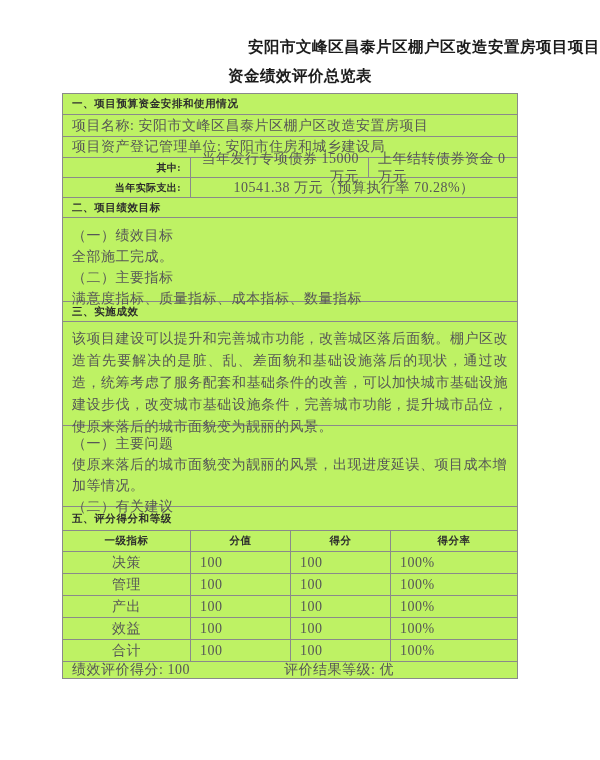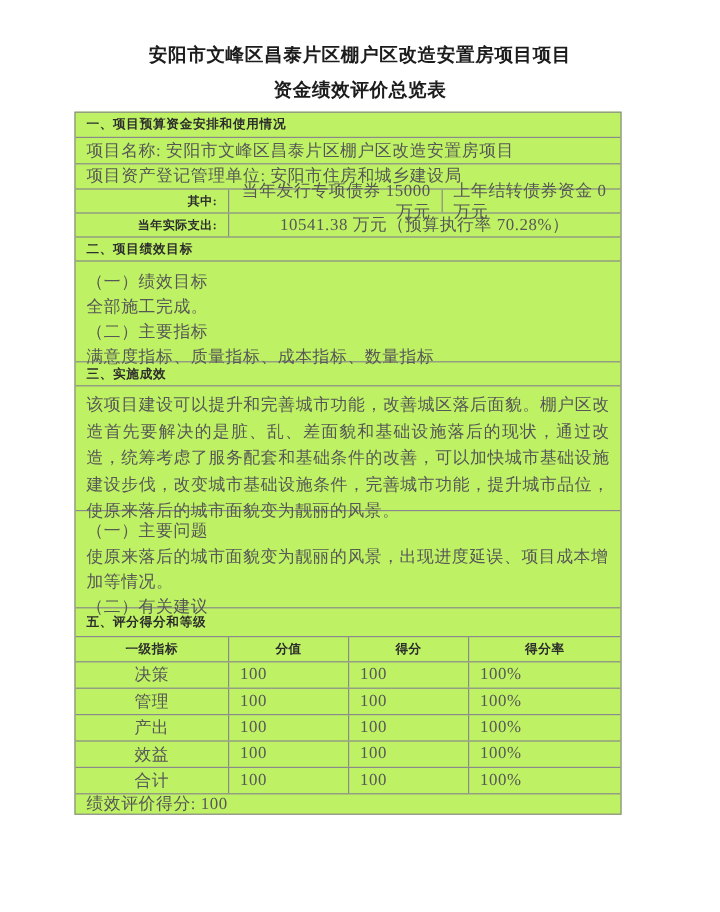--- a/index.html
+++ b/index.html
@@ -8,21 +8,21 @@
     width: 600px; height: 760px;
     font-family: "Liberation Serif", serif;
     -webkit-font-smoothing: antialiased;
   }
   .page { position: relative; width: 600px; height: 760px; overflow: hidden; background: #ffffff; }
 
   .doc-title {
     text-align: center; font-weight: bold; font-size: 15.5px;
     color: #1c1c1c; letter-spacing: 0.5px; line-height: 19px;
   }
-  .t1 { padding-top: 37px; }
+  .t1 { padding-top: 37px; text-align: right; }
   .t2 { padding-top: 10px; }
 
   .doc-table {
     position: absolute; left: 62px; top: 93px; width: 456px;
     border: 1px solid #8a8a8a; background: #bef264;
   }
   .r { display: flex; align-items: center; border-bottom: 1px solid #8a8a8a; }
   .r.last { border-bottom: none; }
 
   .h16 { height: 16px; } .h19 { height: 19px; } .h20 { height: 20px; }
@@ -133,16 +133,17 @@
 
     <div class="r h22">
       <div class="cell c1 txt center">合计</div>
       <div class="cell c2 txt">100</div>
       <div class="cell c3 txt">100</div>
       <div class="cell c4 endcell txt">100%</div>
     </div>
 
     <div class="r h16 last single">
       <span class="fs1 txt">绩效评价得分: 100</span>
+      <span class="fs2 txt">评价结果等级: 优</span>
     </div>
 
   </div>
 </div>
 
 </body></html>

